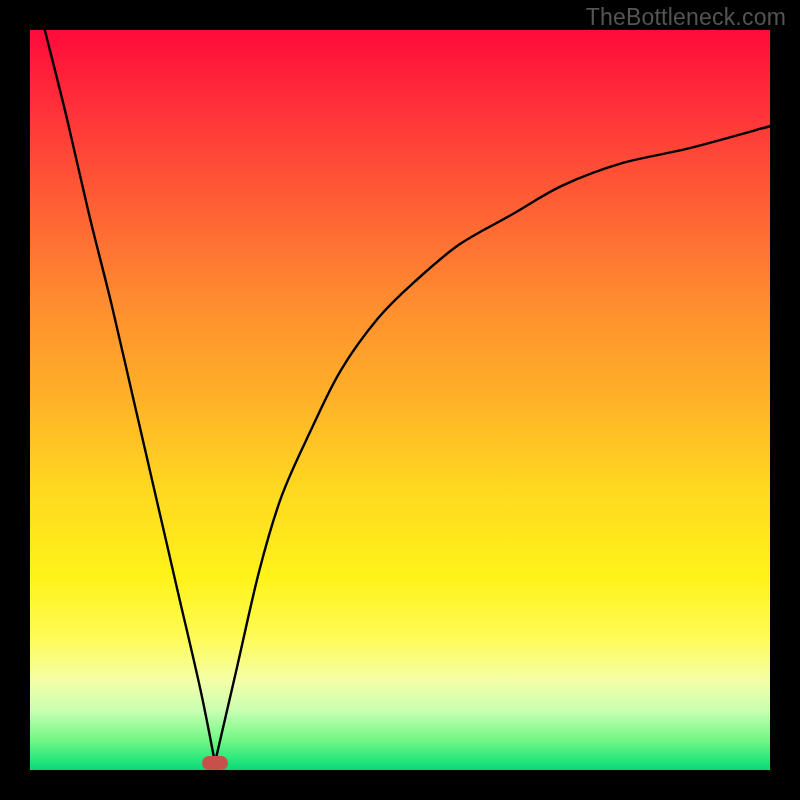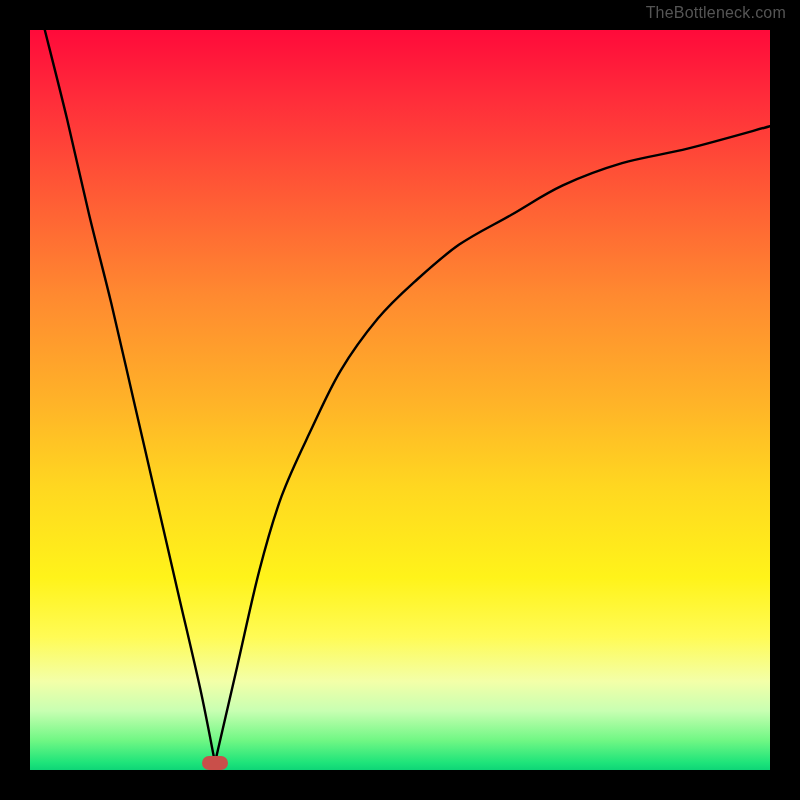--- a/index.html
+++ b/index.html
@@ -37,21 +37,21 @@
       #70f784 96%,
       #1ee47a 99%,
       #0ed577 100%
     );
   }
   .attribution {
     position: absolute;
     top: 4px;
     right: 14px;
     color: #555;
-    font-size: 16px;
+    font-size: 23px;
     font-family: Arial, Helvetica, sans-serif;
     letter-spacing: 0.2px;
   }
   svg.curve {
     position: absolute;
     left: 0; top: 0;
     width: 740px;
     height: 740px;
   }
   .marker {

